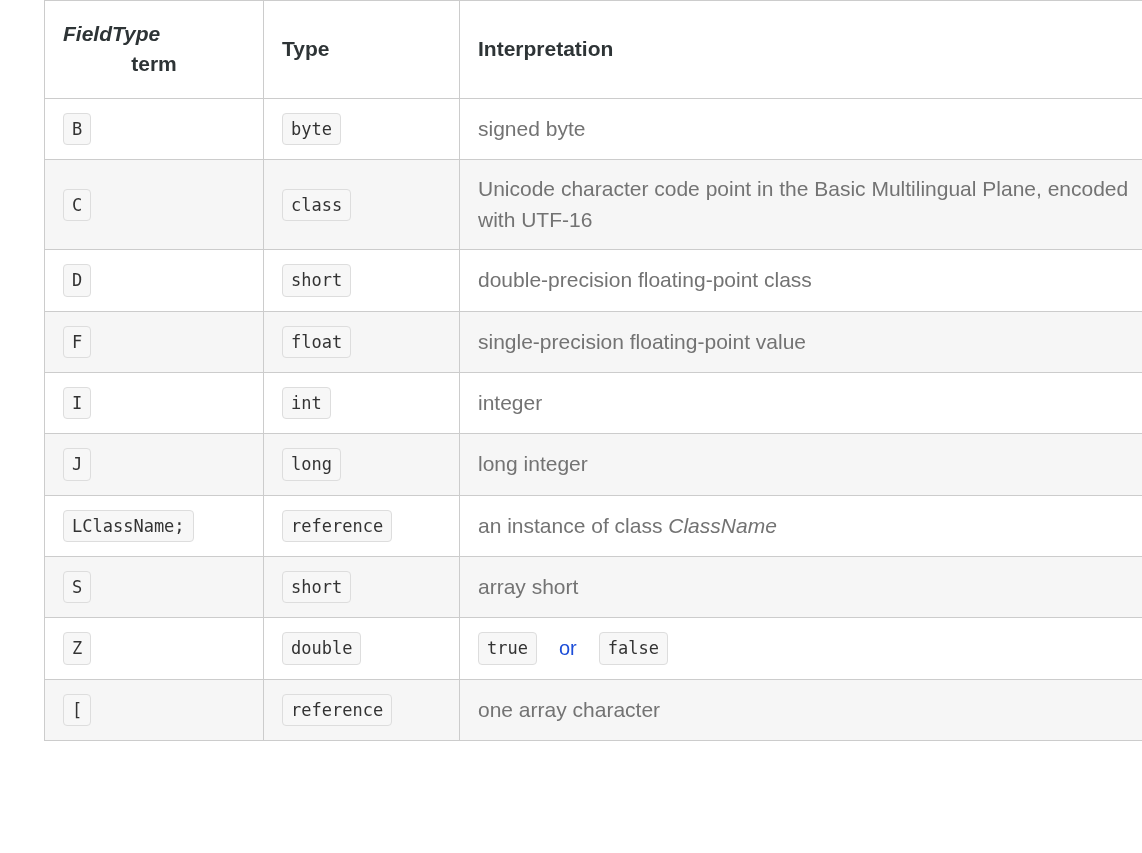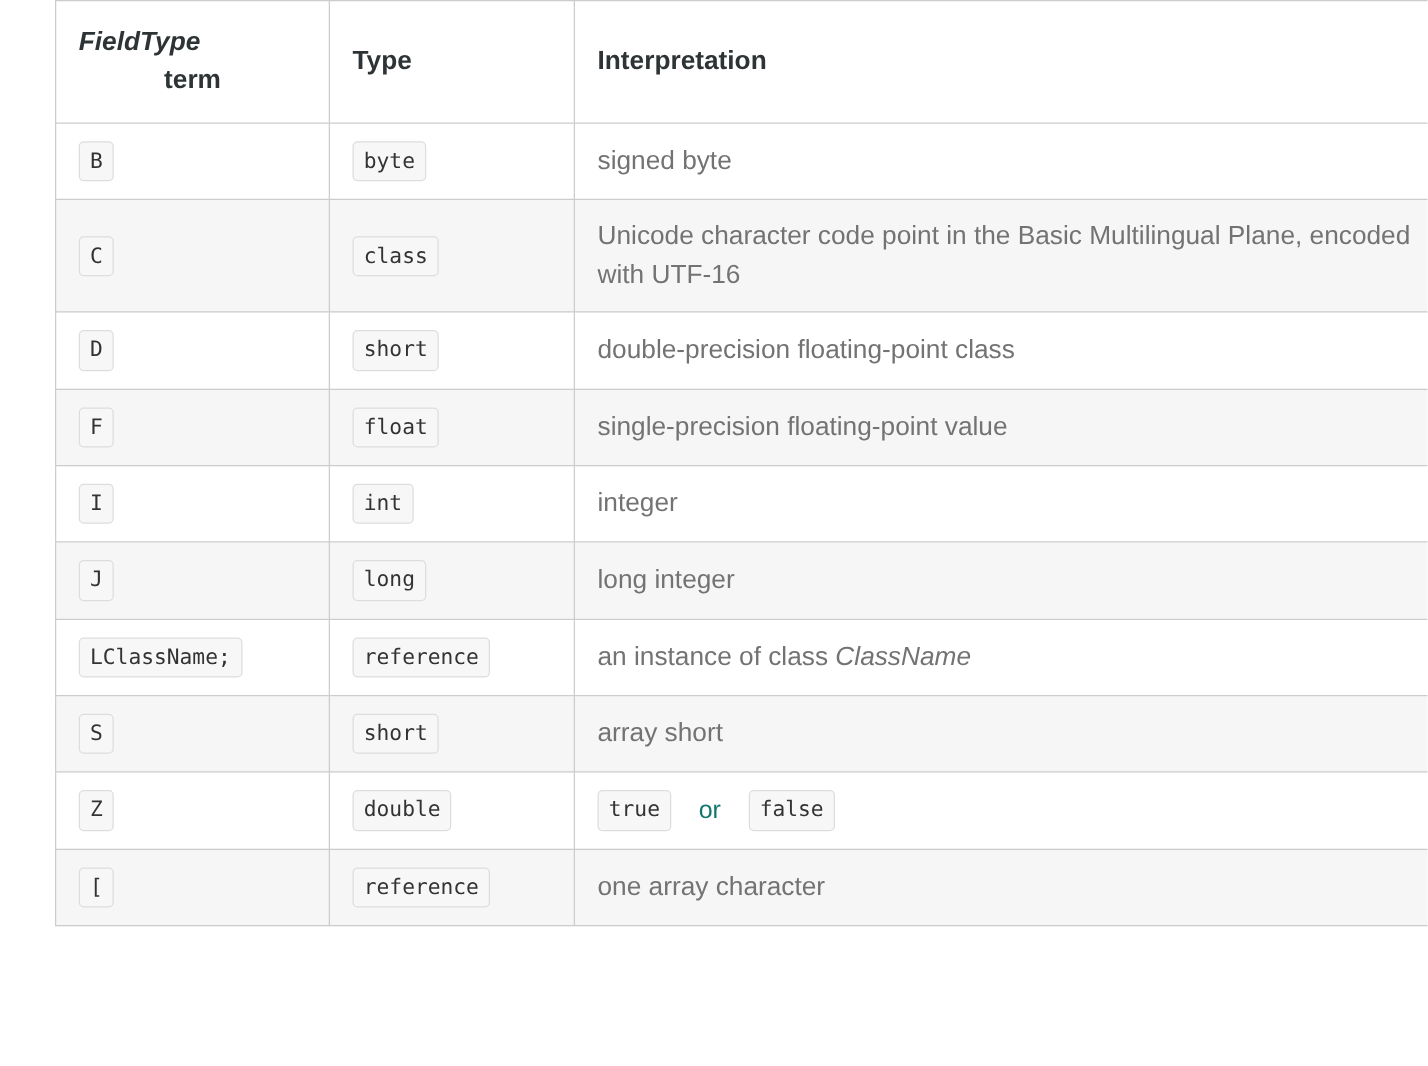--- a/index.html
+++ b/index.html
@@ -87,21 +87,21 @@
 
   .interp-text {
     font-size: 21px;
     color: #737373;
   }
   .interp-text em {
     font-style: italic;
   }
   .inline-sep {
     font-size: 20px;
-    color: #0f766e;
+    color: #1d4ed8;
     padding: 0 4px;
   }
   .bool-cell {
     display: flex;
     align-items: center;
     gap: 18px;
   }
 </style>
 </head>
 <body>

